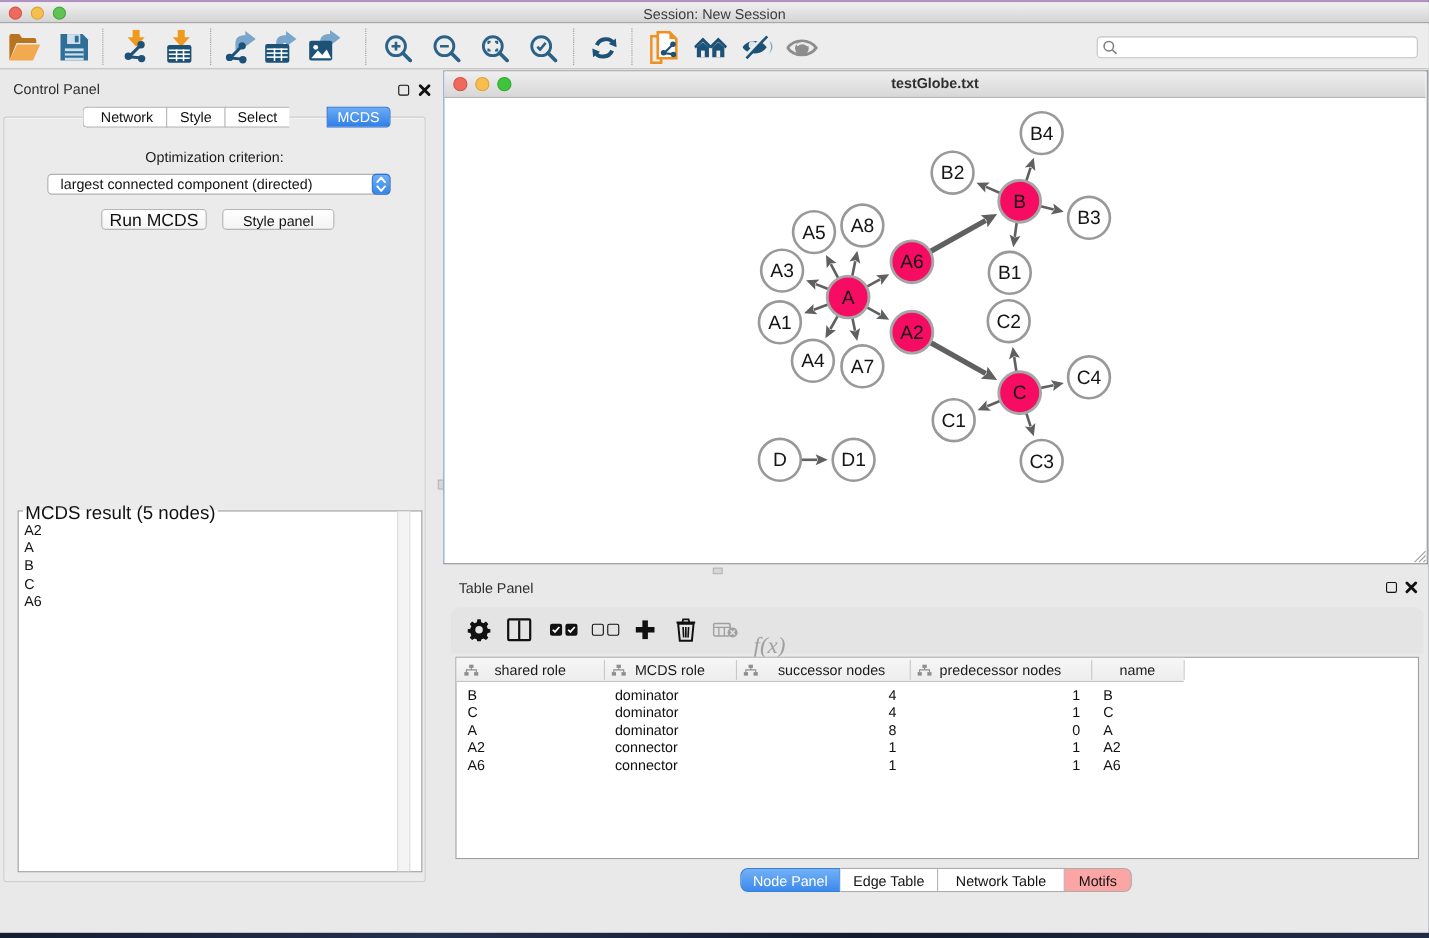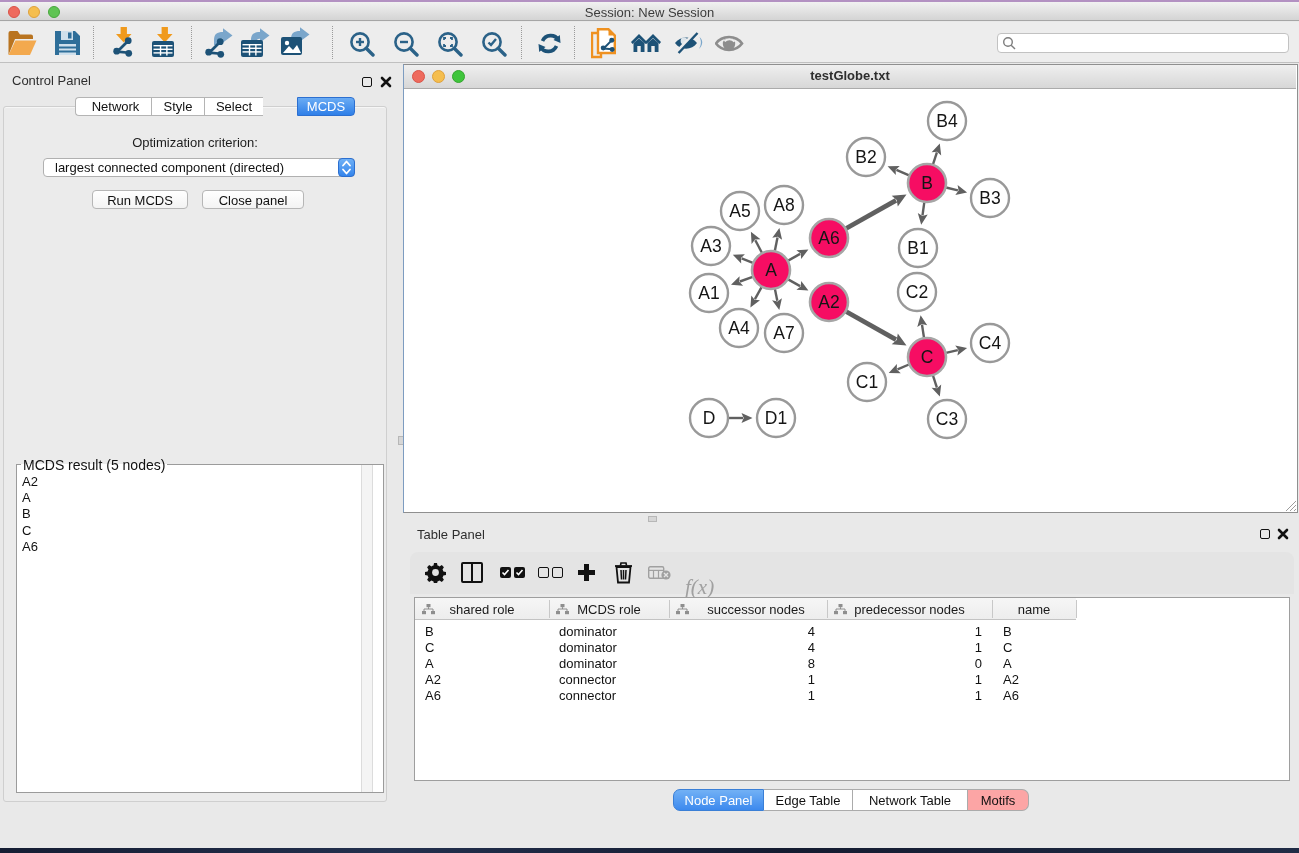--- a/index.html
+++ b/index.html
@@ -147,24 +147,24 @@
 <div class="abs" style="left:204px;top:35px;width:59px;height:19px;background:#fff;border:1px solid #b4b4b4;border-right:none;line-height:18px;text-align:center;font-size:13px;color:#111;">Select</div>
 <div class="abs" style="left:75px;top:35px;width:10px;height:19px;background:#fff;border:1px solid #b4b4b4;border-right:none;border-radius:4px 0 0 4px;"></div>
 <div class="abs" style="left:263px;top:35px;width:58px;height:19px;background:linear-gradient(#6aacf4,#2f7fe8);border:1px solid #2c6fd0;border-radius:0 4px 4px 0;line-height:18px;text-align:center;font-size:13px;color:#fff;margin-left:34px;">MCDS</div>
 <div class="abs" style="left:0;top:73px;width:390px;text-align:center;font-size:13px;color:#1c1c1c;">Optimization criterion:</div>
 <div class="abs" style="left:43px;top:96px;width:312px;height:19px;background:#fff;border:1px solid #b0b0b0;border-radius:4px;"></div>
 <div class="abs" style="left:55px;top:98px;font-size:13px;color:#111;">largest connected component (directed)</div>
 <div class="abs" style="left:338px;top:96px;width:17px;height:19px;background:linear-gradient(#6fb0f6,#3485ec);border:1px solid #2c6fd0;border-radius:4px;"></div>
 <svg class="abs" style="left:341px;top:98px" width="11" height="15" viewBox="0 0 11 15">
         <path d="M2 5.5 L5.5 1.5 L9 5.5 M2 9.5 L5.5 13.5 L9 9.5" stroke="#fff" stroke-width="1.8" fill="none" stroke-linecap="round" stroke-linejoin="round"></path>
       </svg>
-<div class="abs" style="left:92px;top:128px;width:96px;height:19px;background:linear-gradient(#fff,#f3f3f3);border:1px solid #b6b6b6;border-radius:4px;line-height:19px;text-align:center;font-size:13px;color:#111;">Run MCDS</div>
-<div class="abs" style="left:202px;top:128px;width:102px;height:19px;background:linear-gradient(#fff,#f3f3f3);border:1px solid #b6b6b6;border-radius:4px;line-height:19px;text-align:center;font-size:13px;color:#111;">Close panel</div>
+<div class="abs" style="left:92px;top:128px;width:96px;height:19px;background:linear-gradient(#fff,#f3f3f3);border:1px solid #b6b6b6;border-radius:4px;line-height:19px;text-align:center;font-size:16px;color:#111;">Run MCDS</div>
+<div class="abs" style="left:202px;top:128px;width:102px;height:19px;background:linear-gradient(#fff,#f3f3f3);border:1px solid #b6b6b6;border-radius:4px;line-height:19px;text-align:center;font-size:13px;color:#111;">Style panel</div>
 <div class="abs" style="left:16px;top:402px;width:368px;height:329px;background:#fff;border:1px solid #9b9b9b;"></div>
-<div class="abs" style="left:21px;top:395px;font-size:14px;color:#111;background:linear-gradient(#ebebeb 0 7px,#ffffff 7px);padding:0 2px;">MCDS result (5 nodes)</div>
+<div class="abs" style="left:21px;top:395px;font-size:17px;color:#111;background:linear-gradient(#ebebeb 0 7px,#ffffff 7px);padding:0 2px;">MCDS result (5 nodes)</div>
 <div class="abs" style="left:22px;top:412px;font-size:13px;color:#111;">A2</div>
 <div class="abs" style="left:22px;top:428px;font-size:13px;color:#111;">A</div>
 <div class="abs" style="left:22px;top:444px;font-size:13px;color:#111;">B</div>
 <div class="abs" style="left:22px;top:461px;font-size:13px;color:#111;">C</div>
 <div class="abs" style="left:22px;top:477px;font-size:13px;color:#111;">A6</div>
 <div class="abs" style="left:361px;top:403px;width:12px;height:327px;background:#f4f4f4;border-left:1px solid #dcdcdc;border-right:1px solid #dcdcdc;"></div>
 </div>
 <div class="abs" style="left:398px;top:434px;width:6px;height:9px;background:#d6d6d6;border:1px solid #b7b7b7;"></div>
 <div class="abs" style="left:648px;top:514px;width:9px;height:6px;background:#d6d6d6;border:1px solid #b7b7b7;"></div>
 <div class="abs" style="left:403px;top:62px;width:895px;height:449px;background:#fff;border:1px solid #8f8f8f;border-left:1.5px solid #7d9cc0;">

